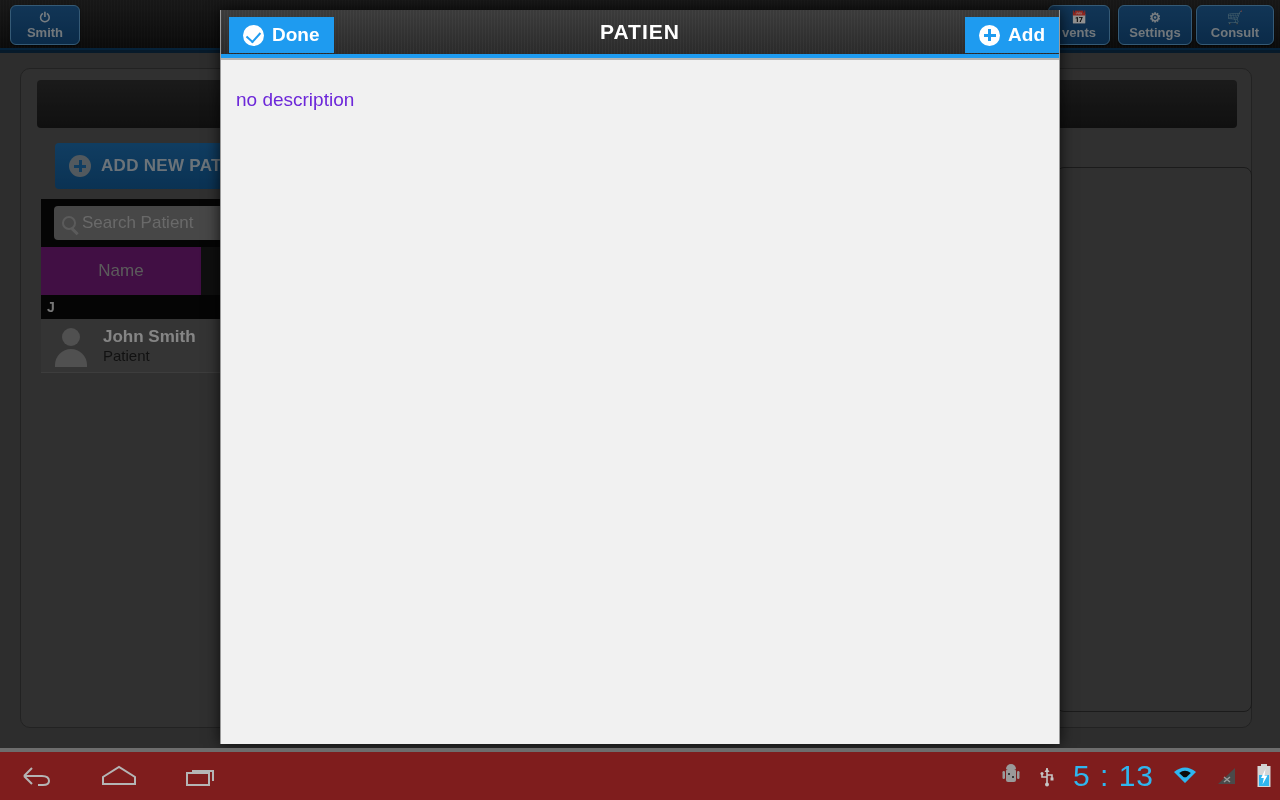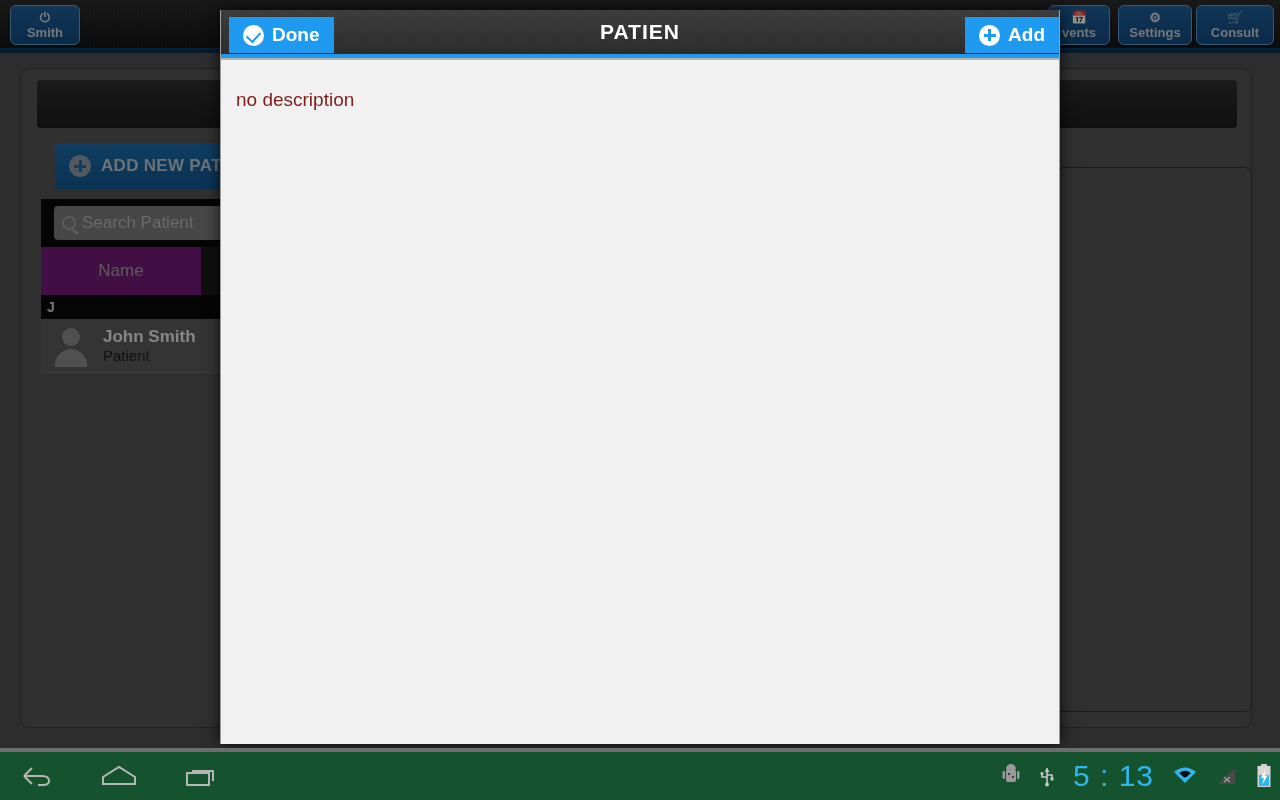--- a/index.html
+++ b/index.html
@@ -154,36 +154,36 @@
   .ico-plus::before, .ico-plus::after { content: ""; position: absolute; background: #1e9bf0; }
   .ico-plus::before { left: 4.5px; top: 9px; width: 12px; height: 3px; }
   .ico-plus::after { left: 9px; top: 4.5px; width: 3px; height: 12px; }
 
   .modal-sep { height: 2px; background: #b4b4b4; flex: none; }
 
   .modal-body { flex: 1; background: #f1f1f1; padding: 26px 16px 0 15px; overflow: hidden; }
 
   .event-item { position: relative; }
   .ev-title { color: #1a1a1a; font-size: 19px; line-height: 28px; }
-  .ev-desc  { color: #7f1d1d; font-size: 19px; line-height: 28px; }
+  .ev-desc  { color: #6d28d9; font-size: 19px; line-height: 28px; }
   .ev-footer {
     margin-top: 19px; position: relative; height: 36px;
     border-bottom: 1px solid #c9c9c9;
     display: flex; align-items: flex-start;
   }
   .ev-datetime { color: #1a1a1a; font-size: 19px; display: flex; gap: 18px; }
   .ev-actions { position: absolute; right: 5px; top: -3px; display: flex; align-items: center; gap: 22px; }
 
   .icon-pencil { width: 26px; height: 26px; cursor: pointer; }
   .icon-trash  { width: 24px; height: 26px; cursor: pointer; }
 
   
   #navbar {
     position: absolute; left: 0; top: 748px; width: 1280px; height: 52px;
-    background: #14532d; border-top: 4px solid #6d6d6d;
+    background: #7f1d1d; border-top: 4px solid #6d6d6d;
   }
   .nav-left { position: absolute; left: 16px; top: 0; height: 48px; display: flex; align-items: center; gap: 42px; }
   .nav-right { position: absolute; right: 8px; top: 0; height: 48px; display: flex; align-items: center; gap: 18px; }
   .clock { color: #2fb6ef; font-size: 30px; letter-spacing: 1px; font-weight: 300; }
 </style>
 </head>
 <body>
 
 <div id="screen">
 

